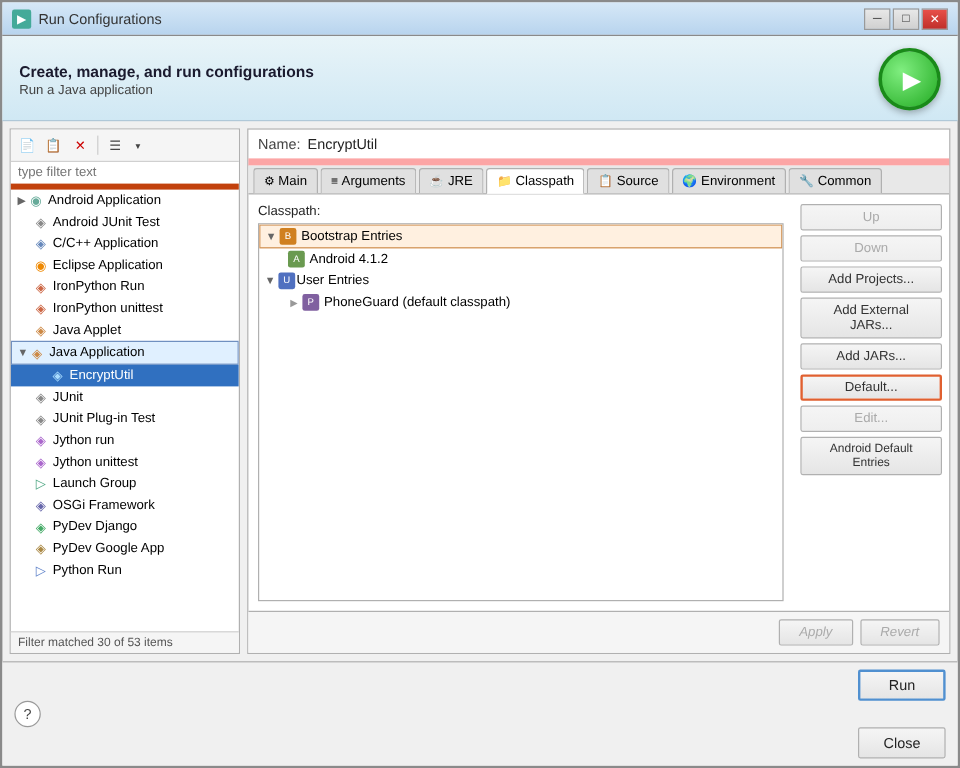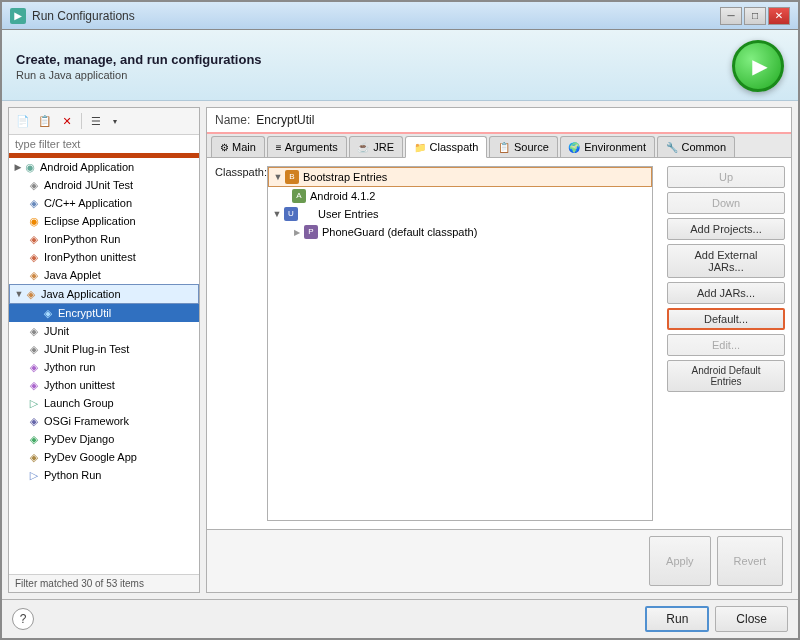--- a/index.html
+++ b/index.html
@@ -211,21 +211,21 @@
       flex: 1;
       background: white;
       border: 1px solid #b0b0b0;
       display: flex;
       flex-direction: column;
     }
     .name-row {
       display: flex;
       align-items: center;
       padding: 5px 8px;
-      border-bottom: 2px solid #fca5a5;
+      border-bottom: 6px solid #fca5a5;
       font-size: 12px;
     }
     .name-label { color: #444; margin-right: 6px; }
     .name-value { font-size: 12px; color: #222; font-weight: normal; }
     .tabs {
       display: flex;
       border-bottom: 1px solid #b0b0b0;
       background: #e8e8e8;
       padding: 2px 4px 0 4px;
     }
@@ -252,20 +252,21 @@
     .tab-content {
       flex: 1;
       display: flex;
       overflow: hidden;
     }
     .classpath-area {
       flex: 1;
       padding: 8px;
       overflow: hidden;
       display: flex;
+      flex-direction: column;
     }
     .classpath-label {
       font-size: 11px;
       color: #222;
       margin-bottom: 4px;
     }
     .classpath-tree {
       flex: 1;
       border: 1px solid #b0b0b0;
       background: white;
@@ -315,27 +316,28 @@
       justify-content: space-between;
       padding: 6px 8px;
       border-top: 1px solid #b0b0b0;
       background: #f5f5f5;
     }
     .bottom-btns {
       display: flex;
       gap: 6px;
     }
     .bottom-btn {
-      padding: 18px 16px;
+      padding: 4px 16px;
       border: 1px solid #b0b0b0;
       background: linear-gradient(to bottom, #f5f5f5, #e5e5e5);
       cursor: pointer;
       font-size: 11px;
       border-radius: 2px;
       color: #333;
+      font-style: italic;
     }
     .bottom-btn.disabled { color: #aaa; }
     .footer {
       display: flex;
       align-items: center;
       justify-content: space-between;
       padding: 6px 10px;
       border-top: 1px solid #b0b0b0;
       background: #f0f0f0;
     }
@@ -347,21 +349,22 @@
       display: flex;
       align-items: center;
       justify-content: center;
       font-size: 12px;
       color: #444;
       cursor: pointer;
       background: white;
     }
     .footer-right {
       display: flex;
-      gap: 6px;
+      gap: 22px;
+      flex-direction: column;
     }
     .footer-btn {
       padding: 5px 20px;
       border: 1px solid #b0b0b0;
       background: linear-gradient(to bottom, #f5f5f5, #e5e5e5);
       cursor: pointer;
       font-size: 12px;
       border-radius: 2px;
       color: #222;
     }
@@ -602,21 +605,21 @@
             </div>
 
             <div class="cp-item" style="padding-left:24px;">
               <span class="cp-android-icon">A</span>
               <span style="margin-left:4px;">Android 4.1.2</span>
             </div>
 
             <div class="cp-item">
               <span class="expand-arrow" style="margin-right:2px;">▼</span>
               <span class="cp-user-icon">U</span>
-              <span style="margin-left:20px;">User Entries</span>
+              <span style="margin-left:1px;">User Entries</span>
             </div>
 
             <div class="cp-item" style="padding-left:24px;">
               <span class="expand-arrow" style="margin-right:2px; font-size:8px; color:#999;">▶</span>
               <span class="cp-phoneguard-icon">P</span>
               <span style="margin-left:4px;">PhoneGuard (default classpath)</span>
             </div>
           </div>
         </div>
 

